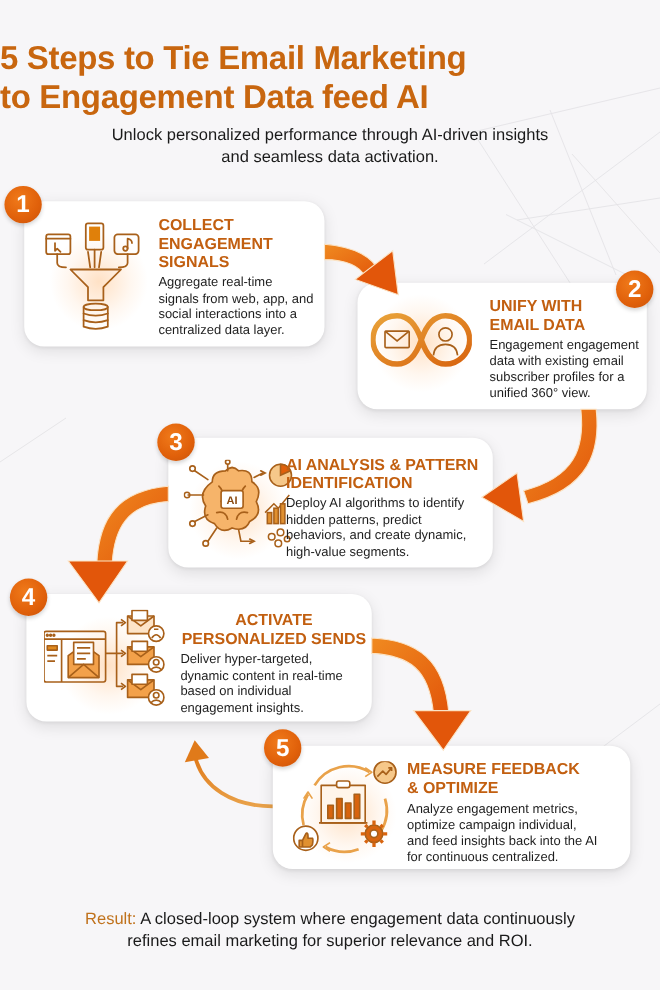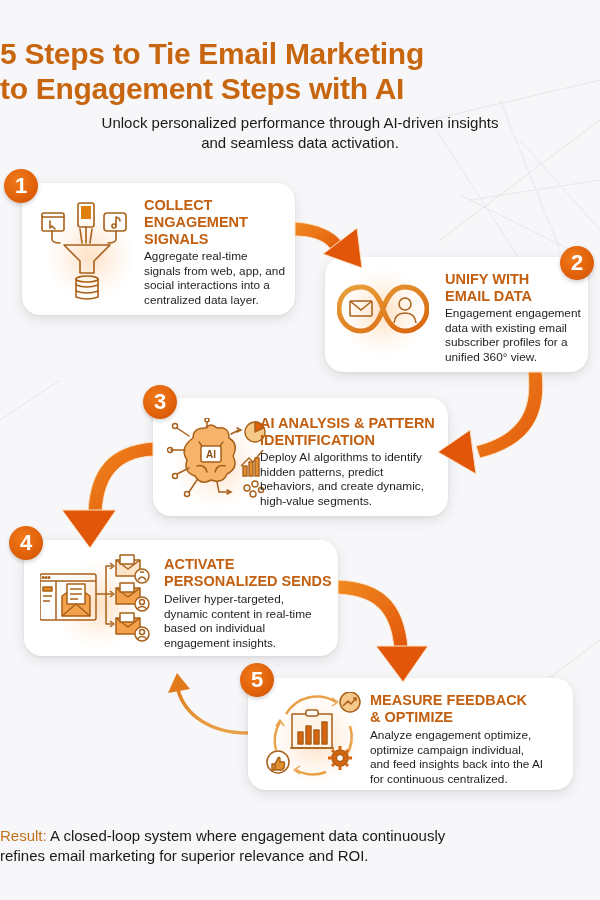--- a/index.html
+++ b/index.html
@@ -41,21 +41,21 @@
   }
   .badge {
     position: absolute; width: 34px; height: 34px; border-radius: 50%;
     background: radial-gradient(circle at 40% 35%, #f07a1a 0%, #e0600a 60%, #c8520a 100%);
     color: #fff; font-weight: 700; font-size: 22px; line-height: 34px; text-align: center;
     box-shadow: 0 2px 4px rgba(0,0,0,0.18); z-index: 5;
   }
   .arrows { position: absolute; left: 0; top: 0; width: 600px; height: 900px; z-index: 4; pointer-events: none; }
   .arrows-back { z-index: 2; }
   .result {
-    position: absolute; left: 0; top: 826px; width: 600px; text-align: left;
+    position: absolute; left: 0; top: 826px; width: 600px; text-align: center;
     font-size: 15px; line-height: 20px; color: #1a1a1a; z-index: 2;
   }
   .result .label { color: #c0721c; }
 </style>
 </head>
 <body>
 
 <svg class="bg-net" viewBox="0 0 600 900">
   <g stroke="#e4e2e6" stroke-width="0.8" fill="none">
     <line x1="430" y1="120" x2="600" y2="80"></line>
@@ -76,21 +76,21 @@
       <stop offset="0" stop-color="#e9a24a"></stop>
       <stop offset="1" stop-color="#e07a1a"></stop>
     </linearGradient>
   </defs>
   <path d="M248 733 C 210 733, 185 715, 178 690" stroke="url(#gLoop)" stroke-width="3.5" fill="none"></path>
   <polygon points="168,693 177,673 190,689" fill="#e07a1a"></polygon>
 </svg>
 
 <div class="title">
   <div>5 Steps to Tie Email Marketing</div>
-  <div>to Engagement Steps with AI</div>
+  <div>to Engagement Data feed AI</div>
 </div>
 <div class="subtitle">
   <div>Unlock personalized performance through AI-driven insights</div>
   <div>and seamless data activation.</div>
 </div>
 
 <div class="card" style="left:22px; top:183px; width:273px; height:132px;">
   <div class="icon-wrap" style="left:18px; top:16px; width:100px; height:104px;">
     <svg viewBox="0 0 100 104" width="100" height="104">
       <g stroke="#a8601a" stroke-width="1.6" fill="none" stroke-linecap="round" stroke-linejoin="round">
@@ -244,21 +244,21 @@
           <path d="M97 55 Q102 50 107 55"></path>
         <path d="M76 64 L76 80 L100 80 L100 64 Z" fill="#f3a14a"></path>
         <path d="M76 64 L88 73 L100 64"></path>
         <rect x="80" y="59" width="14" height="9" fill="#fff"></rect>
         <circle cx="102" cy="80" r="7" fill="#fff"></circle>
         <circle cx="102" cy="78" r="2.5"></circle>
           <path d="M97 85 Q102 80 107 85"></path>
       </g>
     </svg>
   </div>
-  <h2 style="left:140px; top:16px; width:170px;">
+  <h2 style="left:140px; top:16px; width:170px;text-align:center;">
     <div>ACTIVATE</div>
     <div>PERSONALIZED SENDS</div>
   </h2>
   <p style="left:140px; top:52px; width:170px;">
     <span style="display:block">Deliver hyper-targeted,</span>
     <span style="display:block">dynamic content in real-time</span>
     <span style="display:block">based on individual</span>
     <span style="display:block">engagement insights.</span>
   </p>
 </div>
@@ -290,21 +290,21 @@
         <circle cx="74" cy="66" r="3.5" fill="#fff"></circle>
         <path d="M74 54 L74 58 M74 74 L74 78 M62 66 L66 66 M82 66 L86 66 M66 58 L68 60 M80 72 L82 74 M66 74 L68 72 M80 60 L82 58" stroke="#d8640e" stroke-width="3"></path>
       </g>
     </svg>
   </div>
   <h2 style="left:122px; top:14px; width:200px;">
     <div>MEASURE FEEDBACK</div>
     <div>&amp; OPTIMIZE</div>
   </h2>
   <p style="left:122px; top:50px; width:200px;">
-    <span style="display:block">Analyze engagement optimize,</span>
+    <span style="display:block">Analyze engagement metrics,</span>
     <span style="display:block">optimize campaign individual,</span>
     <span style="display:block">and feed insights back into the AI</span>
     <span style="display:block">for continuous centralized.</span>
   </p>
 </div>
 <div class="badge" style="left:240px; top:663px;">5</div>
 
 <svg class="arrows" viewBox="0 0 600 900">
   <defs>
     <linearGradient id="gArr" x1="0" y1="0" x2="1" y2="1">

